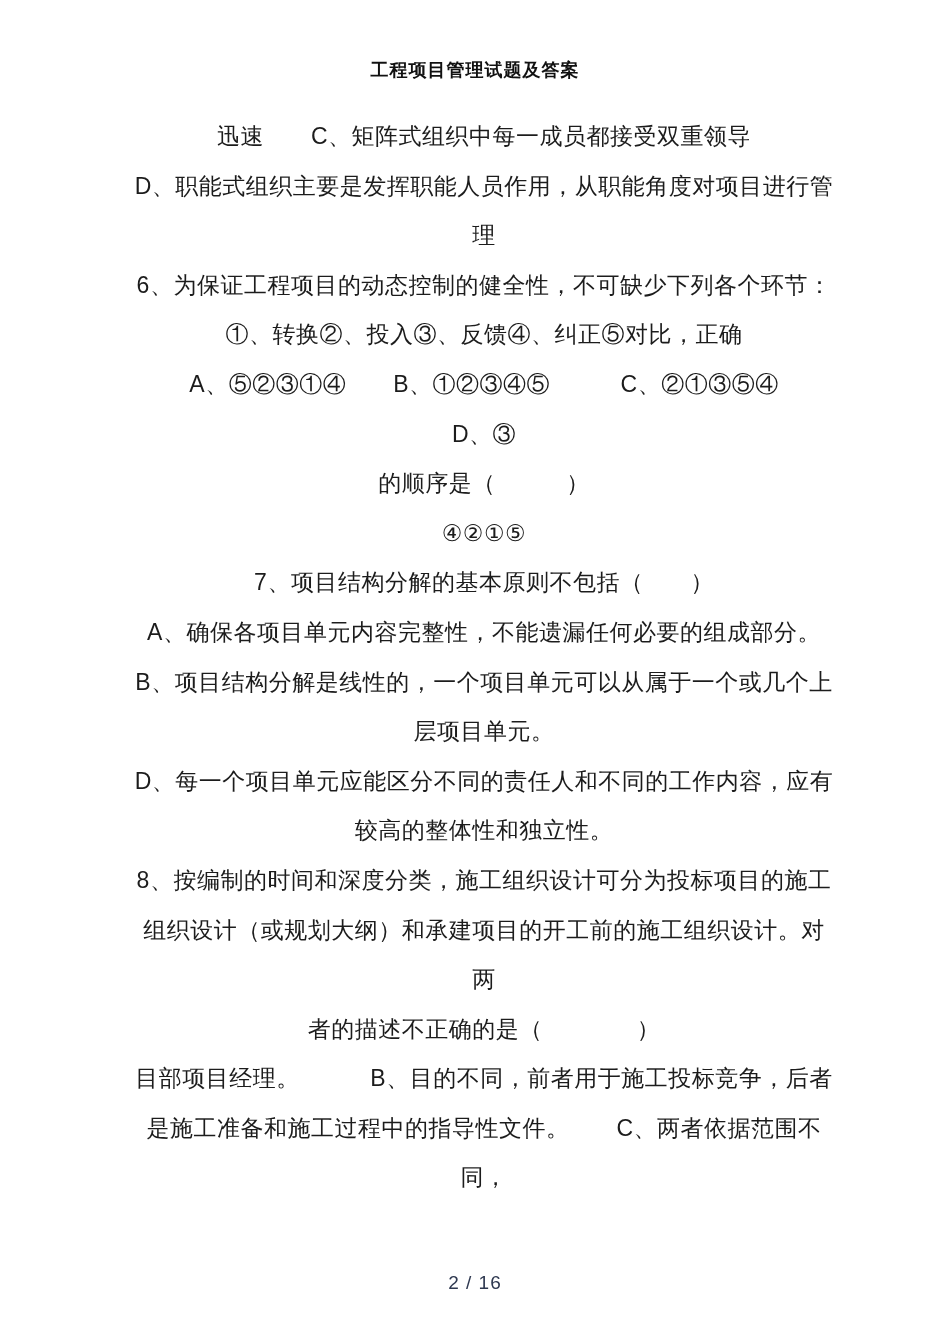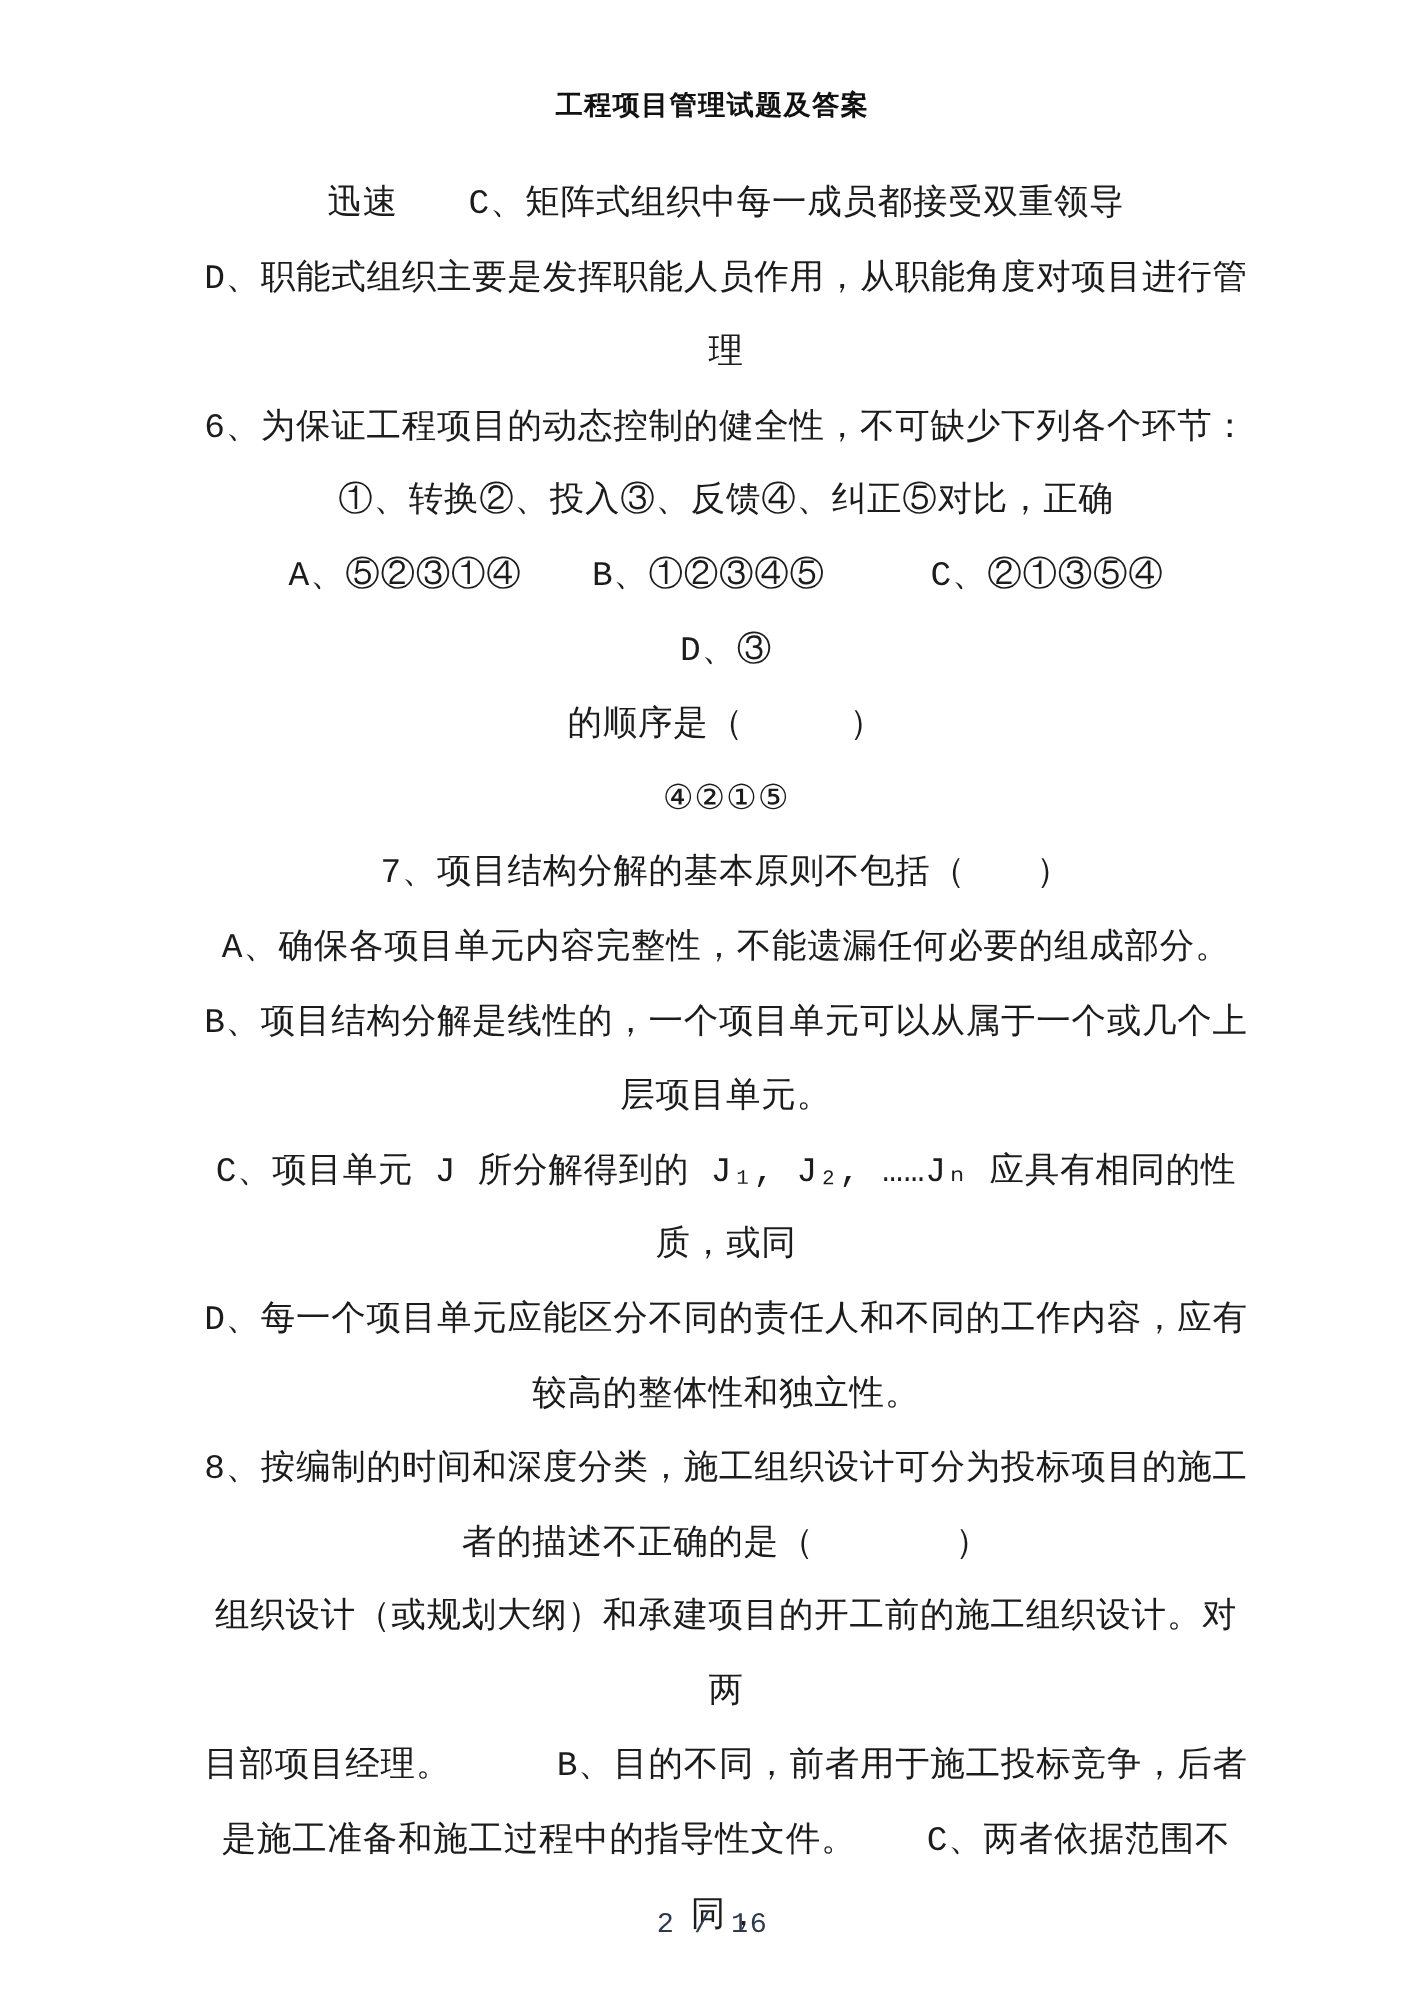--- a/index.html
+++ b/index.html
@@ -5,21 +5,21 @@
   html, body {
     margin: 0;
     padding: 0;
     background: #ffffff;
   }
   .page {
     position: relative;
     width: 950px;
     height: 1341px;
     background: #ffffff;
-    font-family: Liberation Mono, monospace;
+    font-family: Liberation Sans, sans-serif;
     color: #1c1c1c;
     overflow: hidden;
   }
   .doc-title {
     position: absolute;
     top: 58px;
     left: 0;
     width: 100%;
     text-align: center;
     font-size: 18px;
@@ -66,25 +66,24 @@
     <p>理</p>
     <p>6、为保证工程项目的动态控制的健全性，不可缺少下列各个环节：</p>
     <p>①、转换②、投入③、反馈④、纠正⑤对比，正确</p>
     <p>A、⑤②③①④　　B、①②③④⑤　　　C、②①③⑤④　　　　D、③</p>
     <p>的顺序是（　　　）</p>
     <p>④②①⑤</p>
     <p>7、项目结构分解的基本原则不包括（　　）</p>
     <p>A、确保各项目单元内容完整性，不能遗漏任何必要的组成部分。</p>
     <p>B、项目结构分解是线性的，一个项目单元可以从属于一个或几个上</p>
     <p>层项目单元。</p>
-    <p>C、项目单元 J 所分解得到的 J₁, J₂, ……Jₙ 应具有相同的性质，或同</p>
     <p>D、每一个项目单元应能区分不同的责任人和不同的工作内容，应有</p>
     <p>较高的整体性和独立性。</p>
     <p>8、按编制的时间和深度分类，施工组织设计可分为投标项目的施工</p>
+    <p>组织设计（或规划大纲）和承建项目的开工前的施工组织设计。对两</p>
     <p>者的描述不正确的是（　　　　）</p>
-    <p>组织设计（或规划大纲）和承建项目的开工前的施工组织设计。对两</p>
     <p>目部项目经理。　　　B、目的不同，前者用于施工投标竞争，后者</p>
     <p>是施工准备和施工过程中的指导性文件。　　C、两者依据范围不同，</p>
   </div>
 
   <div class="doc-footer">2 / 16</div>
 
 </div>
 
 </body></html>

